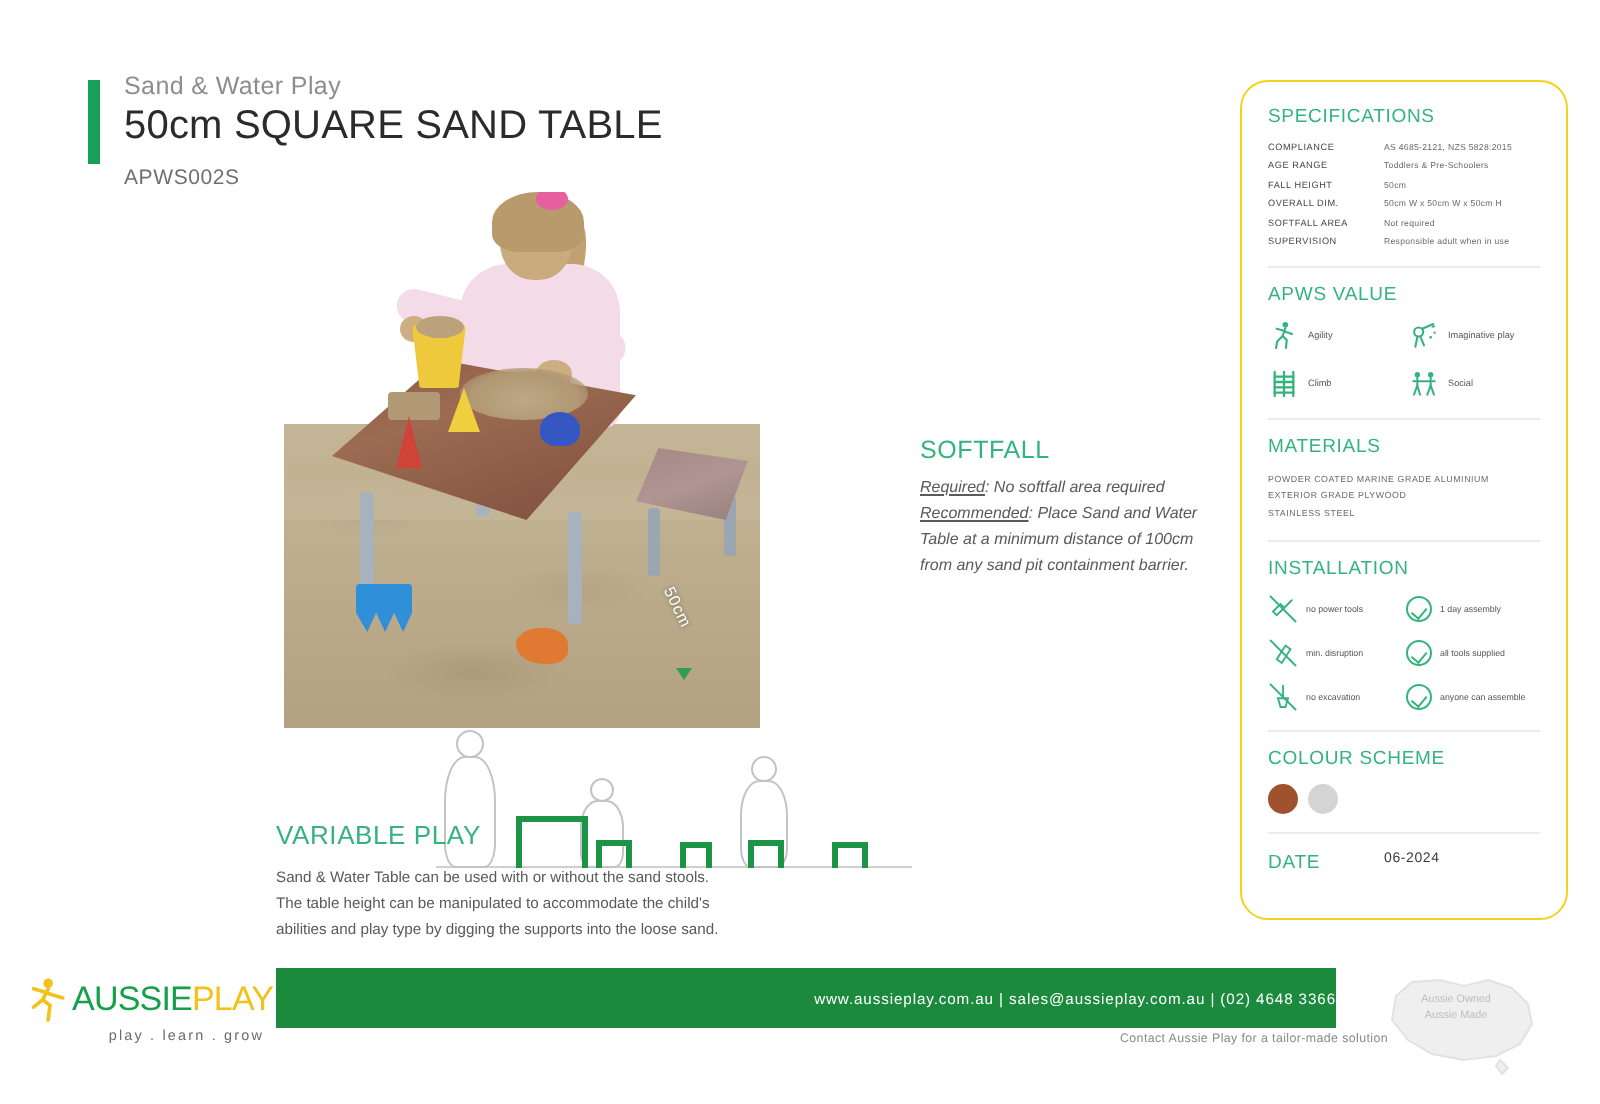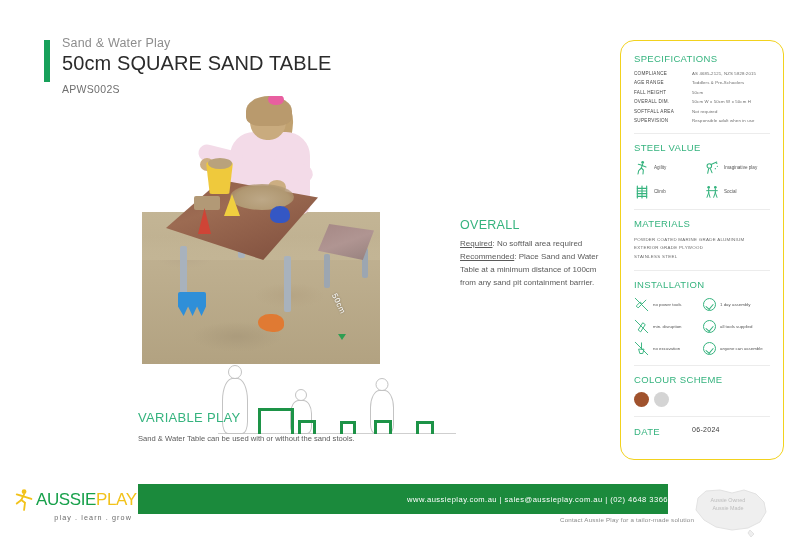--- a/index.html
+++ b/index.html
@@ -158,21 +158,21 @@
     border-left: 4px solid transparent; border-right: 4px solid transparent;
     border-top: 6px solid #2f9e52;
   }
 
   
   .softfall { position: absolute; left: 460px; top: 218px; width: 142px; }
   .section-head-green {
     font-size: 12.5px; color: #35b37e; letter-spacing: .3px; margin-bottom: 6px;
   }
   .softfall p {
-    font-size: 8px; color: #5a5a5a; line-height: 1.62;
+    font-size: 8px; color: #5a5a5a; line-height: 1.62; font-style: italic;
   }
   .u { text-decoration: underline; }
 
   
   .varplay { position: absolute; left: 138px; top: 410px; width: 240px; }
   .varplay .section-head-green { font-size: 13px; margin-bottom: 7px; }
   .varplay p { font-size: 7.6px; color: #5a5a5a; line-height: 1.72; }
 
   .varplay-art {
     position: absolute; left: 218px; top: 366px; width: 238px; height: 76px;
@@ -349,21 +349,21 @@
     <div class="toy toy-red"></div>
     <div class="toy toy-blue-star"></div>
     <div class="toy toy-rake"></div>
     <div class="toy toy-orange"></div>
 
     <div class="dim-label">50cm</div>
     <div class="dim-arrow"></div>
   </div>
 
   <div class="softfall">
-    <div class="section-head-green">OVERALL</div>
+    <div class="section-head-green">SOFTFALL</div>
     <p><span class="u">Required</span><span>: No softfall area required</span></p>
     <p><span class="u">Recommended</span><span>: Place Sand and Water Table at a minimum distance of 100cm from any sand pit containment barrier.</span></p>
   </div>
 
   <div class="varplay-art">
     <div class="ground-line"></div>
 
     <div class="kid" style="left:4px; width:26px; height:56px;">
       <div class="kid-head" style="top:-14px; width:14px; height:14px;"></div>
     </div>
@@ -397,20 +397,21 @@
     <div class="g-table" style="left:198px; bottom:8px; width:18px; height:13px;">
       <div class="gt-top"></div>
         <div class="gt-l"></div>
         <div class="gt-r"></div>
     </div>
   </div>
 
   <div class="varplay">
     <div class="section-head-green">VARIABLE PLAY</div>
     <p>Sand &amp; Water Table can be used with or without the sand stools.</p>
+    <p>The table height can be manipulated to accommodate the child's abilities and play type by digging the supports into the loose sand.</p>
   </div>
 
   <div class="panel">
     <div class="panel-inner">
 
       <div class="p-head">SPECIFICATIONS</div>
 
       <div class="spec-row">
         <div class="spec-label">COMPLIANCE</div>
         <div class="spec-value">AS 4685-2121, NZS 5828:2015</div>
@@ -431,21 +432,21 @@
         <div class="spec-label">SOFTFALL AREA</div>
         <div class="spec-value">Not required</div>
       </div>
       <div class="spec-row">
         <div class="spec-label">SUPERVISION</div>
         <div class="spec-value">Responsible adult when in use</div>
       </div>
 
       <div class="divider"></div>
 
-      <div class="p-head">STEEL VALUE</div>
+      <div class="p-head">APWS VALUE</div>
       <div class="pv-grid">
         <div class="pv-item">
           <span class="pv-ico">
             <svg viewBox="0 0 24 24" fill="none" stroke="currentColor" stroke-width="1.6" stroke-linecap="round">
               <circle cx="13" cy="3.6" r="2.1" fill="currentColor" stroke="none"></circle>
               <path d="M13 6.2 L11 12 L14 15 L13.5 21"></path>
               <path d="M11 12 L7 16 L6 21"></path>
               <path d="M12 8 L6.5 6.5"></path>
               <path d="M12 8.4 L18 10.5"></path>
             </svg>

